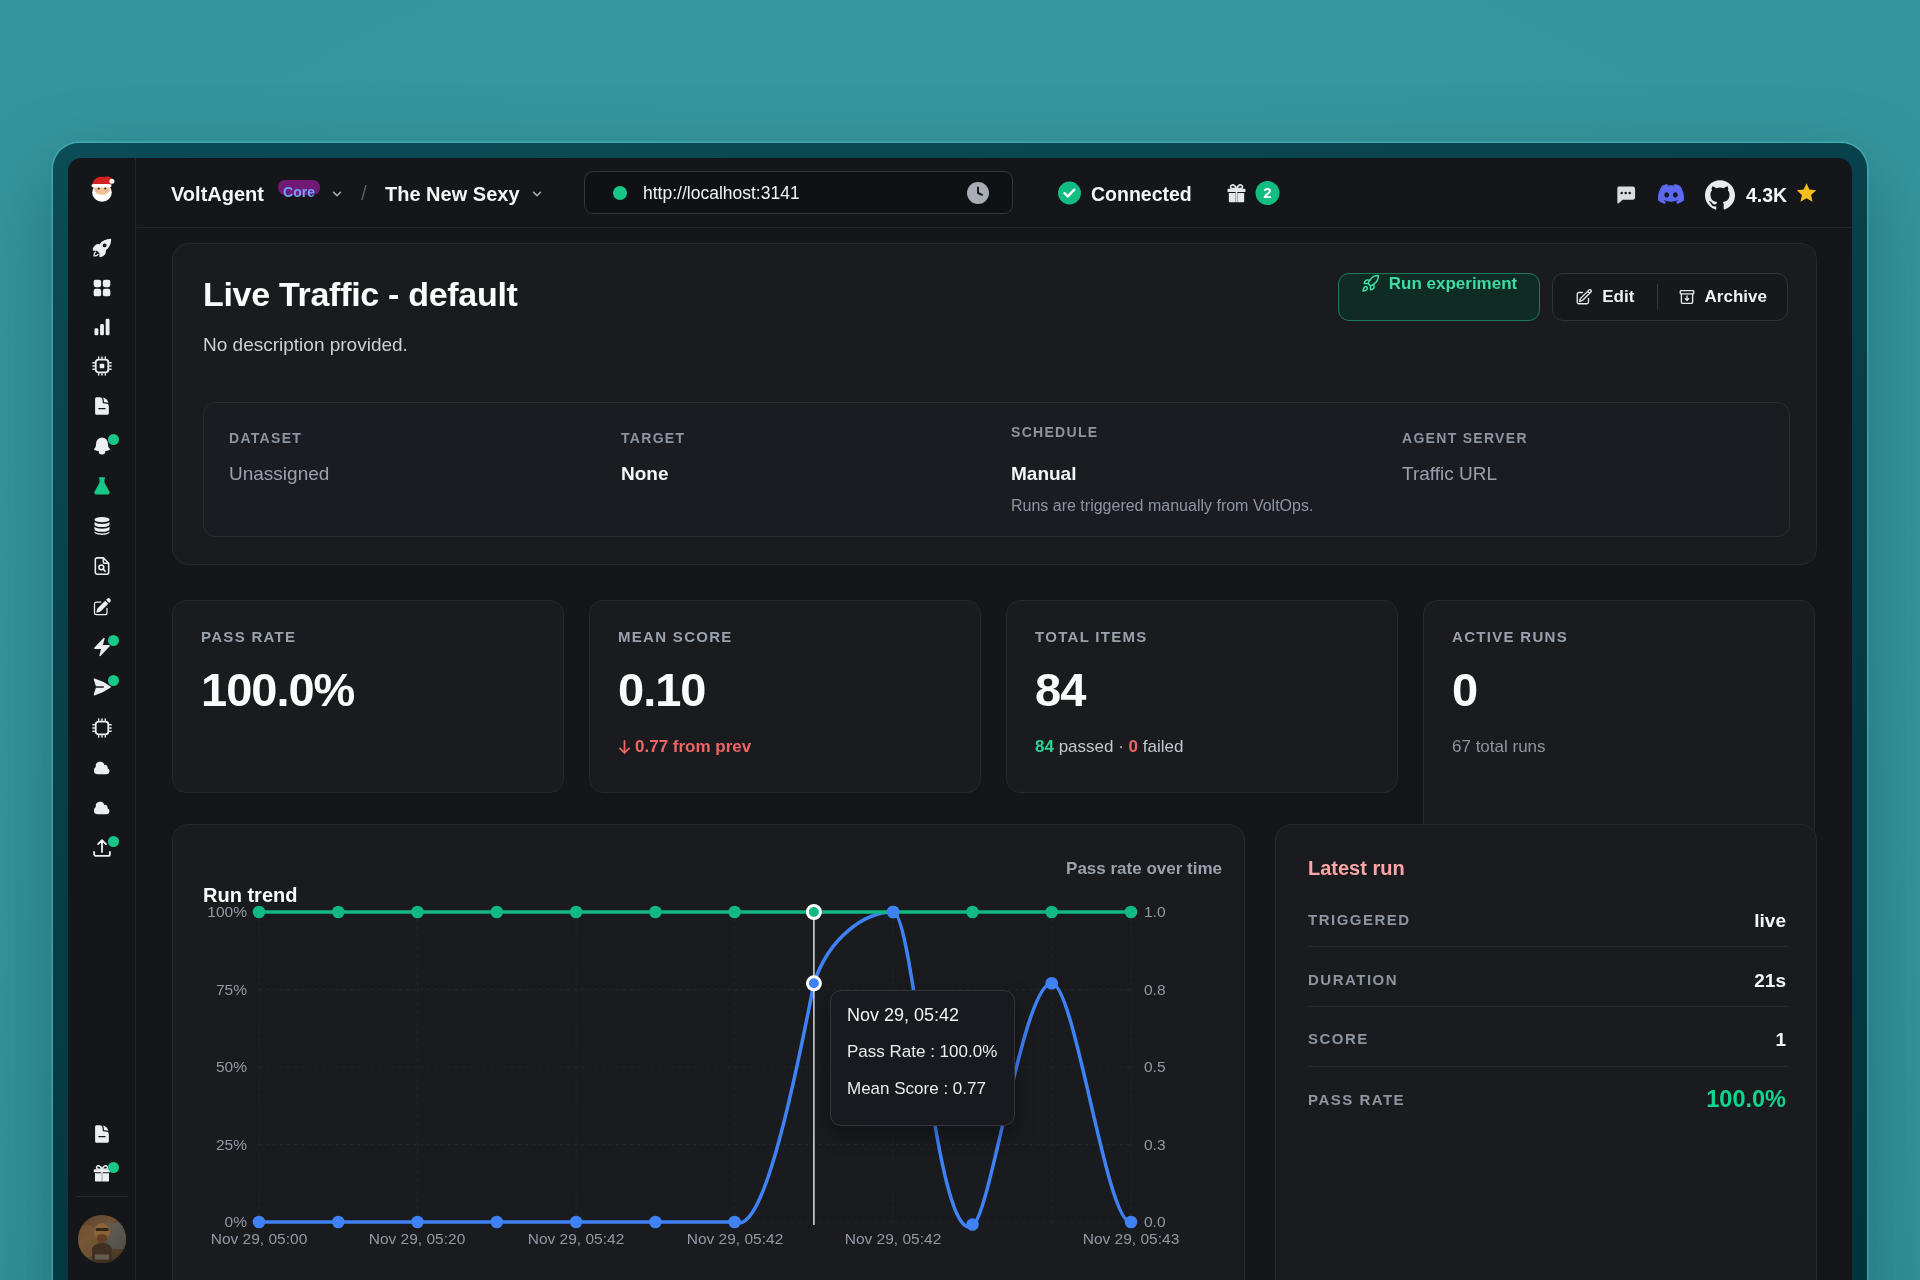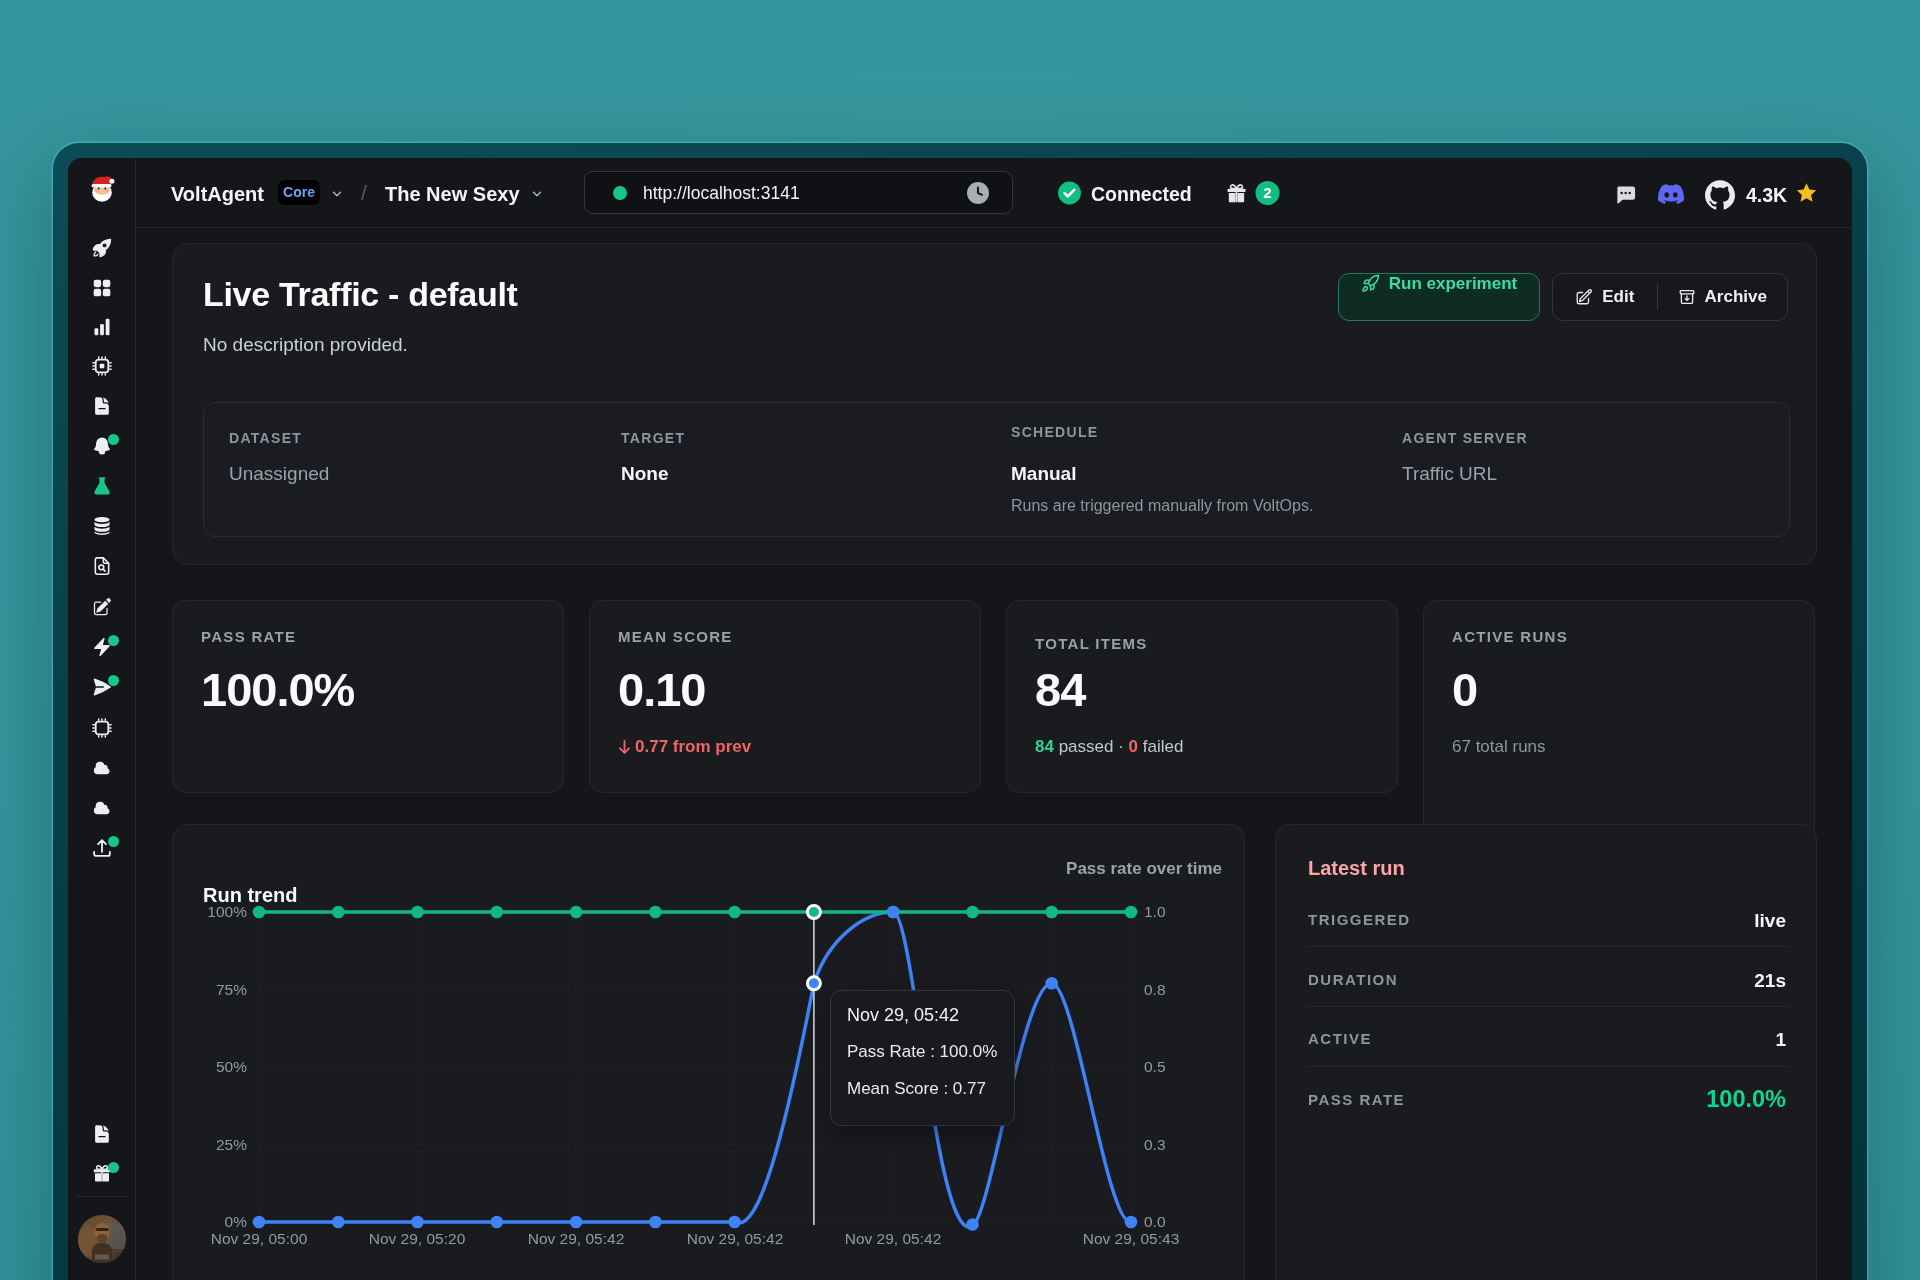--- a/index.html
+++ b/index.html
@@ -7,21 +7,21 @@
 body { background: radial-gradient(125% 105% at 50% 32%, #38989f 0%, #34949c 60%, #308f97 100%); font-family:"Liberation Sans", sans-serif; }
 #frame { position:absolute; left:53px; top:143px; width:1814px; height:1200px; border-radius:26px; background: linear-gradient(165deg, #0c4c56 0%, #073e47 40%, #03333b 100%); box-shadow: 0 0 0 1.5px rgba(86,198,208,.45), 0 30px 80px rgba(0,40,45,.35); }
 #win { position:absolute; left:15px; top:15px; width:1784px; height:1170px; border-radius:14px; background:#15161a; overflow:hidden; }
 
 #side { position:absolute; left:0; top:0; width:68px; height:1170px; border-right:1px solid #232529; background:#15161a; }
 .sic { position:absolute; left:34px; transform:translate(-50%,-50%); }
 .sdot { position:absolute; width:11px; height:11px; border-radius:50%; background:#17c787; }
 
 #nav { position:absolute; left:69px; top:0; width:1715px; height:70px; border-bottom:1px solid #232529; }
 .nv { position:absolute; transform:translateY(-50%); white-space:nowrap; }
-#corebadge { position:absolute; left:141px; top:22px; width:42px; height:25px; background:#000000; border-radius:7px; color:#6ba3f8; font-size:14px; font-weight:bold; text-align:center; line-height:25px; }
+#corebadge { position:absolute; left:141px; top:22px; width:42px; height:15px; background:#701a75; border-radius:7px; color:#6ba3f8; font-size:14px; font-weight:bold; text-align:center; line-height:25px; }
 #urlbar { position:absolute; left:447px; top:13px; width:429px; height:43px; background:#101114; border:1px solid #33363c; border-radius:9px; }
 
 #content { position:absolute; left:69px; top:71px; width:1715px; height:1100px; background:#15161a; }
 .card { position:absolute; background:#1a1b1f; border:1px solid #26282d; border-radius:16px; }
 .lbl { color:#8d95a0; font-size:14px; font-weight:bold; letter-spacing:1.3px; }
 h1 { color:#fafbfc; font-size:34px; font-weight:bold; letter-spacing:-.3px; font-family:"Liberation Sans", sans-serif; }
 .statlbl { color:#99a1ac; font-size:15px; font-weight:bold; letter-spacing:1.3px; }
 .statval { color:#fafbfc; font-size:47px; font-weight:bold; letter-spacing:-1px; }
 .row-lbl { color:#8d95a0; font-size:15px; font-weight:bold; letter-spacing:1.5px; }
 .row-val { color:#f4f5f7; font-size:19px; font-weight:bold; }
@@ -246,21 +246,21 @@
       <div class="statval" style="position:absolute; left:28px; top:61px;">100.0%</div>
     </div>
     <div class="card" style="left:452px; top:371px; width:392px; height:193px; border-radius:14px;">
       <div class="statlbl" style="position:absolute; left:28px; top:27px;">MEAN SCORE</div>
       <div class="statval" style="position:absolute; left:28px; top:61px;">0.10</div>
       <div style="position:absolute; left:28px; top:136px; color:#ef6565; font-size:17px; font-weight:bold;"><svg width="13" height="14" viewBox="0 0 13 14" style="vertical-align:-2px; margin-right:4px;">
               <path d="M6.5 1v10.5M2 8.3l4.5 4.7L11 8.3" fill="none" stroke="#ef6565" stroke-width="1.8" stroke-linecap="round" stroke-linejoin="round"></path>
             </svg>0.77 from prev</div>
     </div>
     <div class="card" style="left:869px; top:371px; width:392px; height:193px; border-radius:14px;">
-      <div class="statlbl" style="position:absolute; left:28px; top:27px;margin-top:7px;">TOTAL ITEMS</div>
+      <div class="statlbl" style="position:absolute; left:28px; top:27px;">TOTAL ITEMS</div>
       <div class="statval" style="position:absolute; left:28px; top:61px;">84</div>
       <div style="position:absolute; left:28px; top:136px; color:#c3c8ce; font-size:17px;"><span style="color:#2ed394; font-weight:bold;">84</span> passed · <span style="color:#ef6565; font-weight:bold;">0</span> failed</div>
     </div>
     <div class="card" style="left:1286px; top:371px; width:392px; height:243px; border-radius:14px;">
       <div class="statlbl" style="position:absolute; left:28px; top:27px;">ACTIVE RUNS</div>
       <div class="statval" style="position:absolute; left:28px; top:61px;">0</div>
       <div style="position:absolute; left:28px; top:136px; color:#8d95a0; font-size:17px;">67 total runs</div>
     </div>
 
     <div class="card" style="left:35px; top:595px; width:1073px; height:560px;">
@@ -329,21 +329,21 @@
     </div>
 
     <div class="card" style="left:1138px; top:595px; width:542px; height:560px;">
       <div style="position:absolute; left:32px; top:32px; color:#fca5a5; font-size:20px; font-weight:bold;">Latest run</div>
       <div class="row-lbl" style="position:absolute; left:32px; top:86px;">TRIGGERED</div>
       <div class="row-val" style="position:absolute; right:30px; top:85px;">live</div>
       <div style="position:absolute; left:32px; top:121px; width:480px; height:1px; background:#26282d;"></div>
       <div class="row-lbl" style="position:absolute; left:32px; top:146px;">DURATION</div>
       <div class="row-val" style="position:absolute; right:30px; top:145px;">21s</div>
       <div style="position:absolute; left:32px; top:181px; width:480px; height:1px; background:#26282d;"></div>
-      <div class="row-lbl" style="position:absolute; left:32px; top:205px;">ACTIVE</div>
+      <div class="row-lbl" style="position:absolute; left:32px; top:205px;">SCORE</div>
       <div class="row-val" style="position:absolute; right:30px; top:204px;">1</div>
       <div style="position:absolute; left:32px; top:241px; width:480px; height:1px; background:#26282d;"></div>
       <div class="row-lbl" style="position:absolute; left:32px; top:266px;">PASS RATE</div>
       <div style="position:absolute; right:30px; top:261px; color:#0fd68f; font-size:23.5px; font-weight:bold;">100.0%</div>
     </div>
   </div>
 </div>
 </div>
 
 </body></html>

